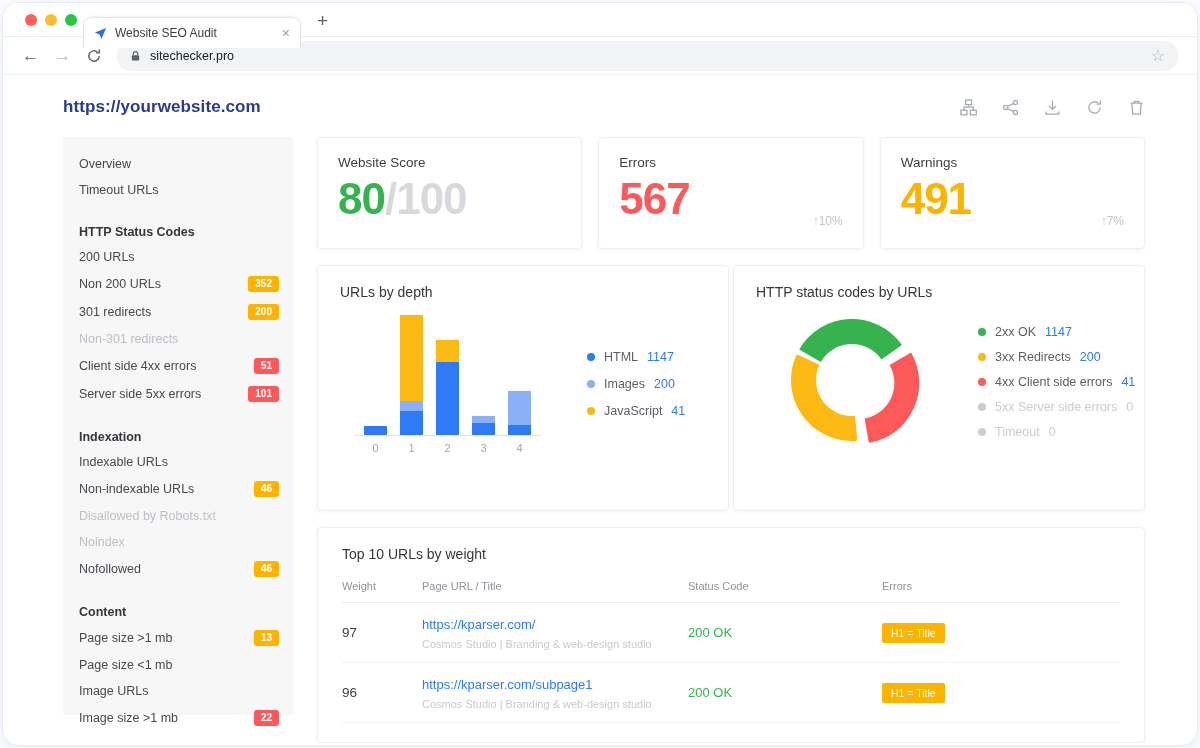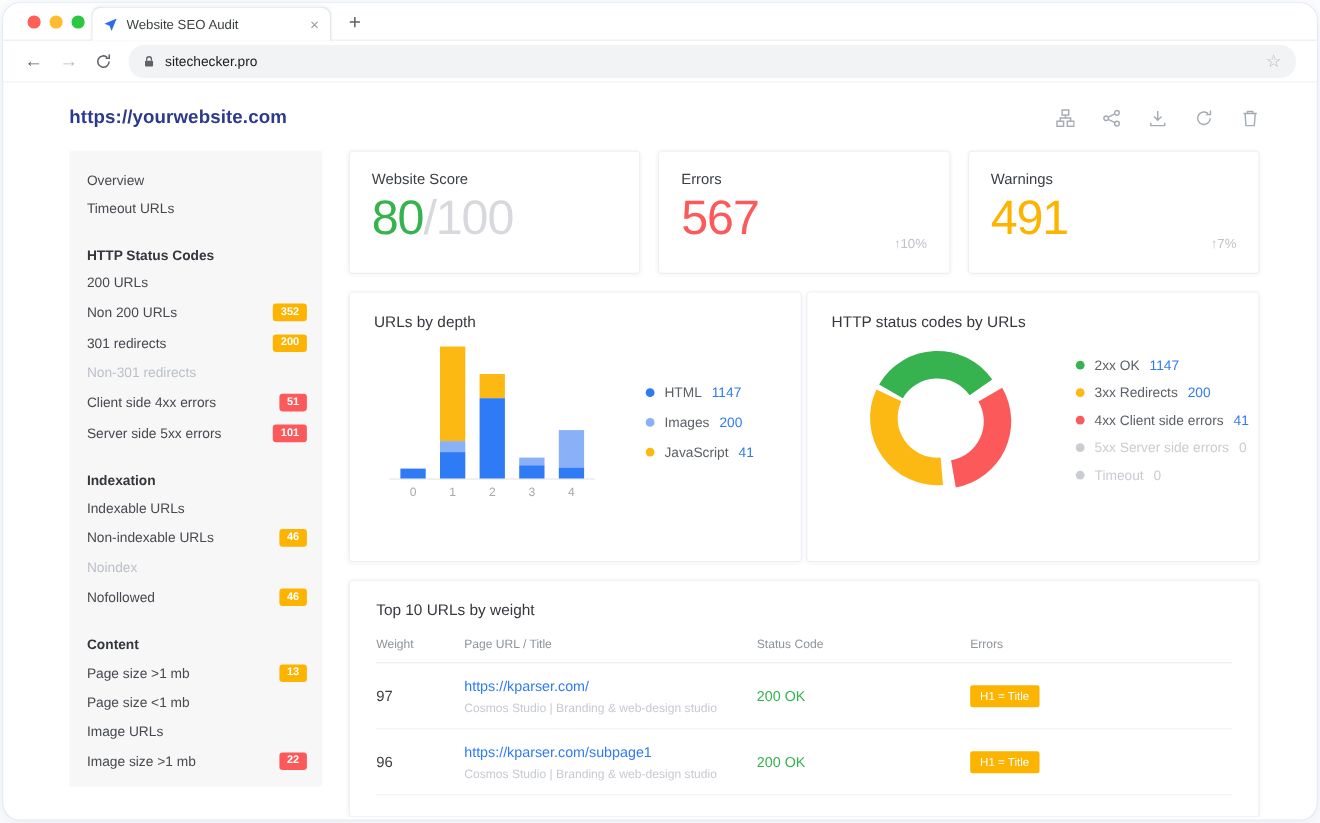--- a/index.html
+++ b/index.html
@@ -4,21 +4,21 @@
 <style>
   *{box-sizing:border-box;margin:0;padding:0}
   html,body{width:1200px;height:748px;overflow:hidden;background:#fdfdfe;font-family:"Liberation Sans",sans-serif}
   .window{position:absolute;inset:2px;border:1px solid #e2e9f5;border-radius:16px;overflow:hidden;background:#fff;box-shadow:0 4px 18px rgba(60,90,160,.10)}
 
   
   .tabstrip{height:34px;display:flex;align-items:flex-end;background:#fff;border-bottom:1px solid #e8ebf1;position:relative}
   .lights{position:absolute;left:22px;top:11px;display:flex;gap:8px}
   .light{width:12px;height:12px;border-radius:50%;cursor:pointer}
   .light.red{background:#ff5f57}.light.yellow{background:#febc2e}.light.green{background:#28c840}
-  .tab{margin-left:80px;width:218px;height:31px;background:#fff;border:1px solid #e3e6ec;border-bottom:none;border-radius:9px 9px 0 0;display:flex;align-items:center;padding:0 10px;gap:8px;position:relative;top:1px;box-shadow:0 -1px 3px rgba(0,0,0,.05)}
+  .tab{margin-left:80px;width:218px;height:31px;background:#fff;border:1px solid #e3e6ec;border-bottom:none;border-radius:9px 9px 0 0;display:flex;align-items:center;padding:0 10px;gap:8px;position:relative;top:12px;box-shadow:0 -1px 3px rgba(0,0,0,.05)}
   .tab-title{font-size:12px;color:#3c4043;flex:1;white-space:nowrap;overflow:hidden}
   .tab-close{color:#9aa0a6;font-size:14px;line-height:1;cursor:pointer}
   .newtab{margin-left:16px;color:#5f6368;font-size:19px;line-height:30px;cursor:pointer}
   .toolbar{height:38px;display:flex;align-items:center;gap:15px;padding:0 19px;border-bottom:1px solid #eef1f5;background:#fff}
   .nav-ico{font-size:17px;color:#5f6368;cursor:pointer;line-height:1}
   .nav-ico.disabled{color:#b8bcc2}
   .nav-ico svg{width:16px;height:16px;display:block}
   .addr{flex:1;height:30px;background:#f1f3f4;border-radius:14px;display:flex;align-items:center;padding:0 13px;gap:9px;cursor:text}
   .addr svg{display:block}
   .addr-url{font-size:12.5px;color:#202124;flex:1}
@@ -42,21 +42,21 @@
   .badge.orange{background:#fdb400}
   .badge.red{background:#fc5a5a}
 
   
   .main{flex:1;display:flex;flex-direction:column;gap:16px;min-width:0}
   .card{background:#fff;border:1px solid #edeff3;border-radius:4px;box-shadow:0 1px 4px rgba(30,40,90,.05)}
 
   .stats-row{display:grid;grid-template-columns:1fr 1fr 1fr;gap:16px}
   .stat-card{height:112px;padding:17px 20px;position:relative}
   .stat-label{font-size:13.5px;color:#3c4045;font-weight:500}
-  .stat-value{font-size:44px;font-weight:400;margin-top:5px;letter-spacing:-1px;line-height:1.1}
+  .stat-value{font-size:44px;font-weight:700;margin-top:5px;letter-spacing:-1px;line-height:1.1}
   .stat-card.score .num{color:#36b34f}
   .stat-card.errors .num{color:#fc5a5a}
   .stat-card.warnings .num{color:#fdb400}
   .den{color:#d7d9dc}
   .trend{position:absolute;right:20px;bottom:20px;font-size:12px;color:#bfc3c9}
 
   .charts-row{display:grid;grid-template-columns:1fr 1fr;gap:4px}
   .chart-card{height:246px;padding:18px 22px;overflow:hidden}
   .card-title{font-size:14px;color:#35383d;font-weight:500}
 
@@ -206,20 +206,23 @@
 
         <div class="sb-title">Indexation</div>
         <div class="sb-item">
             <span>Indexable URLs</span>
           </div>
         <div class="sb-item">
             <span>Non-indexable URLs</span>
             <span class="badge orange">46</span>
           </div>
         <div class="sb-item muted">
+            <span>Disallowed by Robots.txt</span>
+          </div>
+        <div class="sb-item muted">
             <span>Noindex</span>
           </div>
         <div class="sb-item">
             <span>Nofollowed</span>
             <span class="badge orange">46</span>
           </div>
 
         <div class="sb-title">Content</div>
         <div class="sb-item">
             <span>Page size &gt;1 mb</span>

